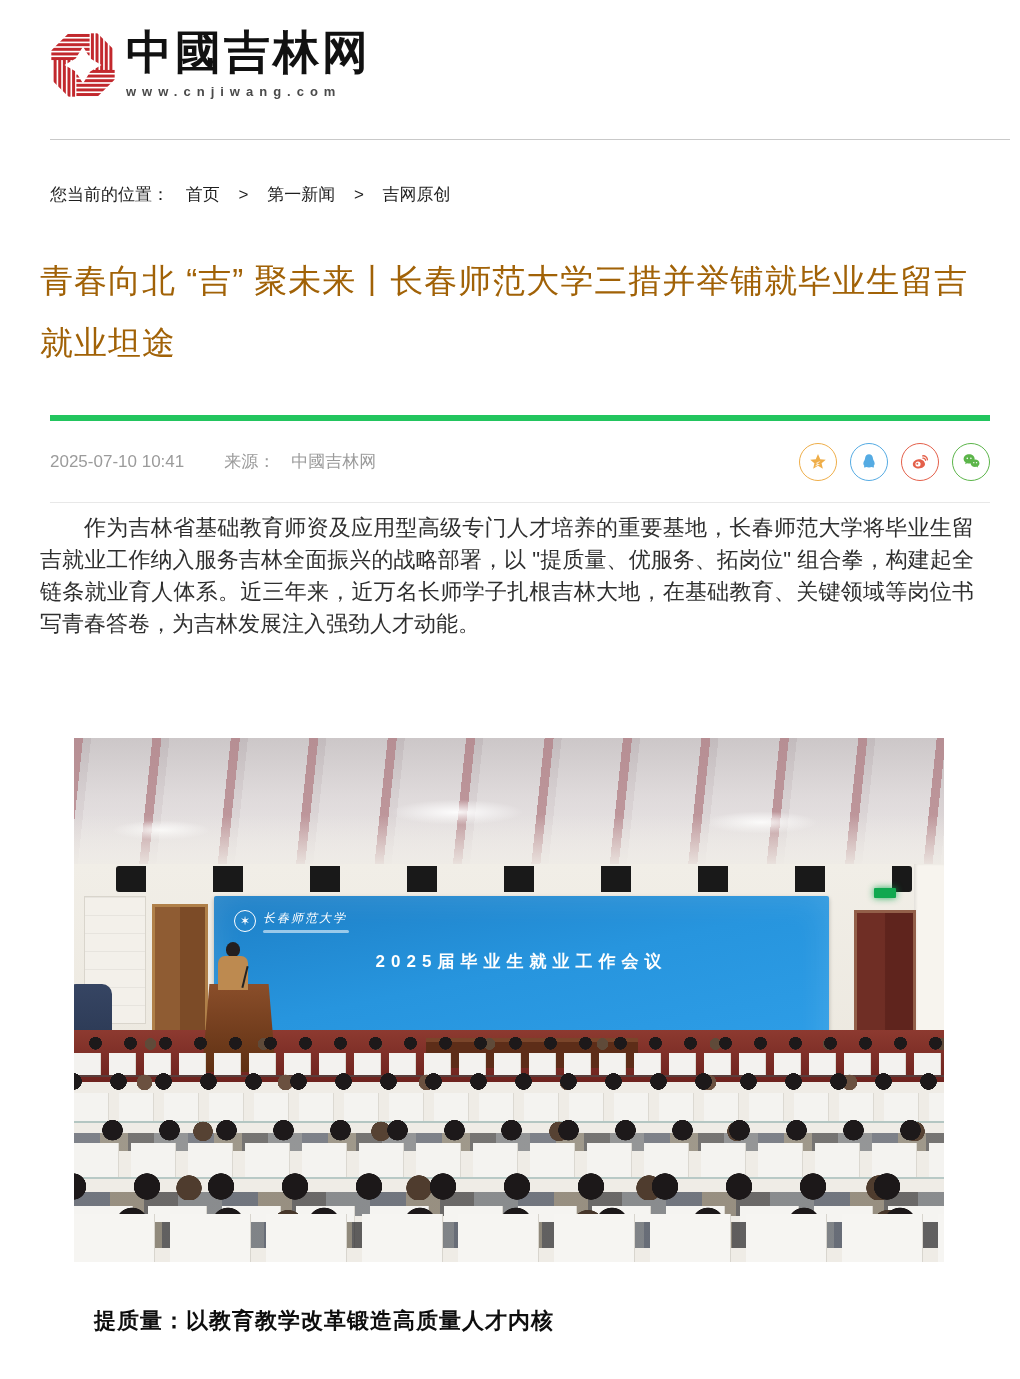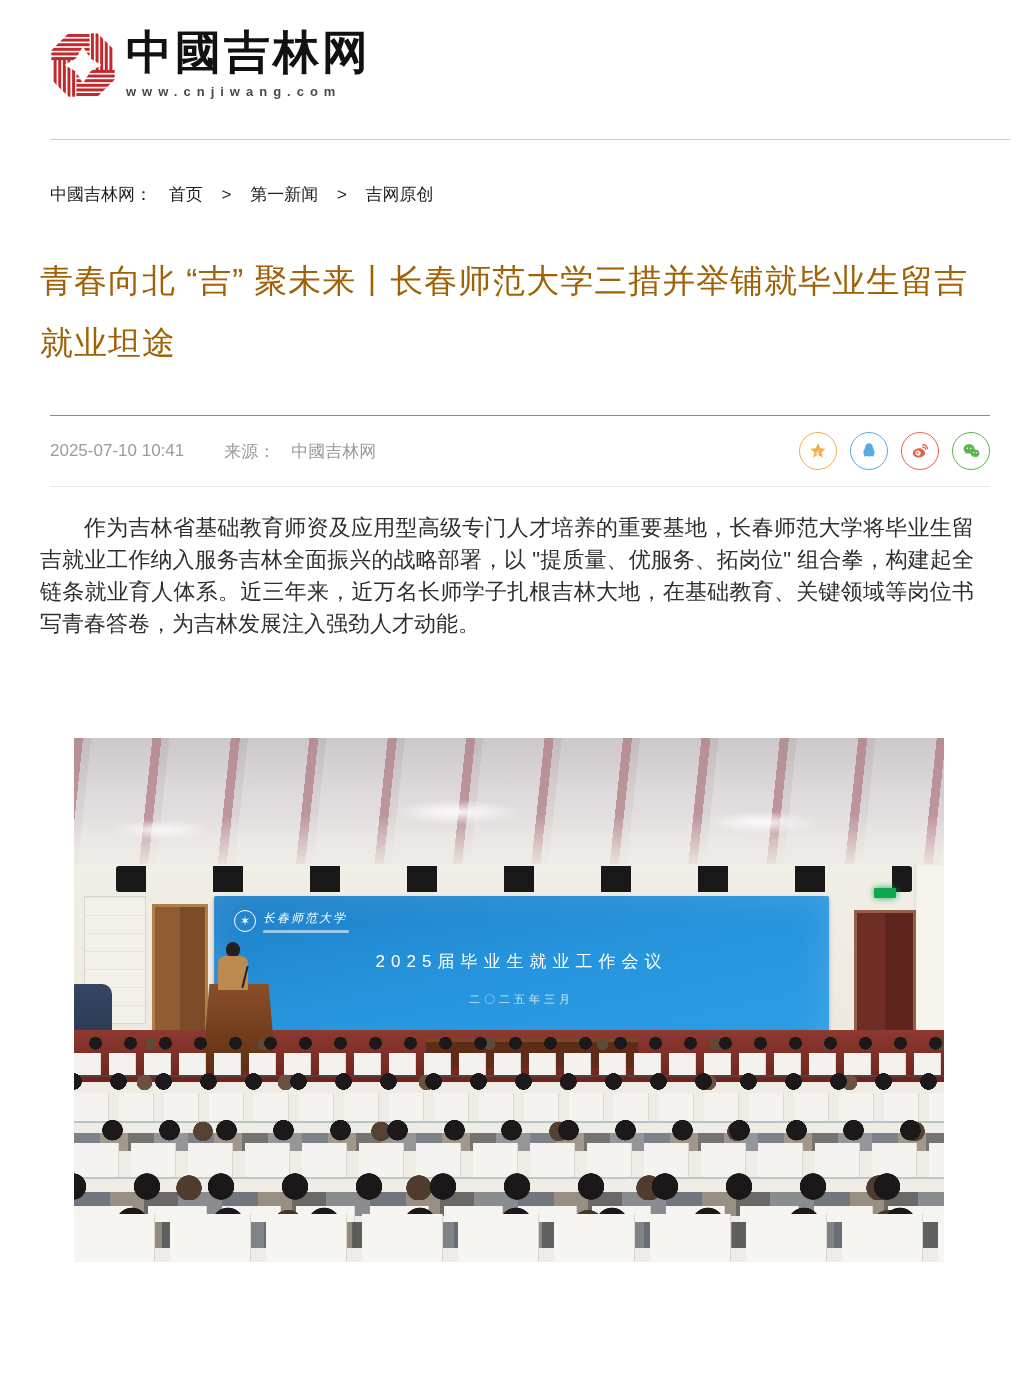--- a/index.html
+++ b/index.html
@@ -16,21 +16,21 @@
 
   
   .breadcrumb{position:absolute;left:50px;top:183px;font-size:17px;color:#1e1e1e;}
   .breadcrumb a{color:#1e1e1e;text-decoration:none;margin:0 12px;}
   .breadcrumb .sep{color:#1e1e1e;margin:0 2px;}
 
   
   .article-title{position:absolute;left:40px;top:250px;width:938px;margin:0;font-size:33px;line-height:62px;font-weight:400;color:#a16207;letter-spacing:1px;}
 
   
-  .meta-bar{position:absolute;left:50px;top:415px;width:940px;height:72px;border-top:1px solid #22c55e;border-bottom:1px solid #e8e8e8;display:flex;align-items:center;justify-content:space-between;box-sizing:border-box;}
+  .meta-bar{position:absolute;left:50px;top:415px;width:940px;height:88px;border-top:6px solid #22c55e;border-bottom:1px solid #e8e8e8;display:flex;align-items:center;justify-content:space-between;box-sizing:border-box;}
   .meta-left{font-size:17px;color:#9b9b9b;display:flex;align-items:center;}
   .meta-date{margin-right:40px;}
   .meta-source-label{margin-right:16px;}
   .share-group{display:flex;align-items:center;gap:13px;}
   .share-btn{width:38px;height:38px;border-radius:50%;border:1.5px solid currentColor;display:flex;align-items:center;justify-content:center;box-sizing:border-box;cursor:pointer;background:#fff;}
   .share-btn svg{display:block;}
   .c-qzone{color:#efae49;}
   .c-qq{color:#55abe3;}
   .c-weibo{color:#e4604a;}
   .c-wechat{color:#5cb54a;}
@@ -51,21 +51,21 @@
   .ph-wall{position:absolute;left:0;top:126px;width:100%;height:216px;background:linear-gradient(180deg,#f1eee7 0%,#ece8df 100%);}
   .ph-fixtures{position:absolute;left:42px;top:128px;width:796px;height:26px;
     background:repeating-linear-gradient(90deg,#191919 0 30px,rgba(0,0,0,0) 30px 97px);border-radius:3px;}
   .ph-screen{position:absolute;left:140px;top:158px;width:615px;height:176px;border-radius:2px;
     background:linear-gradient(168deg,#1d7fc6 0%,#2795de 45%,#2f9fe8 100%);
     box-shadow:inset 0 0 34px rgba(255,255,255,.14),0 2px 4px rgba(0,0,0,.25);}
   .screen-logo{position:absolute;left:20px;top:12px;display:flex;align-items:center;gap:7px;color:#fff;}
   .slogo-circle{width:22px;height:22px;border:1.5px solid #fff;border-radius:50%;display:flex;align-items:center;justify-content:center;font-size:12px;box-sizing:border-box;}
   .slogo-text{font-size:12px;letter-spacing:2px;font-family:Liberation Serif, serif;font-style:italic;}
   .slogo-sub{display:block;height:3px;width:86px;margin-top:3px;background:rgba(255,255,255,.55);border-radius:2px;}
-  .screen-title{position:absolute;left:0;top:54px;width:100%;text-align:center;color:#fff;font-size:17px;font-weight:normal;letter-spacing:6px;margin:0;}
+  .screen-title{position:absolute;left:0;top:54px;width:100%;text-align:center;color:#fff;font-size:17px;font-weight:bold;letter-spacing:6px;margin:0;}
   .screen-sub{position:absolute;left:0;top:96px;width:100%;text-align:center;color:rgba(255,255,255,.78);font-size:11px;letter-spacing:4px;margin:0;}
   .ph-cabinet{position:absolute;left:10px;top:158px;width:62px;height:128px;background:#f3f0ea;border:1px solid #d9d5cc;box-sizing:border-box;
     background-image:linear-gradient(180deg,rgba(0,0,0,.05) 1px,transparent 1px);background-size:100% 18px;}
   .ph-door-left{position:absolute;left:78px;top:166px;width:56px;height:142px;background:linear-gradient(90deg,#8f5c33 49%,#7c4b27 51%);border:3px solid #b08049;box-sizing:border-box;}
   .ph-door-right{position:absolute;left:780px;top:172px;width:62px;height:140px;background:linear-gradient(90deg,#6f2e25 49%,#5f241d 51%);border:3px solid #93604a;box-sizing:border-box;}
   .ph-exit{position:absolute;left:800px;top:150px;width:22px;height:10px;background:#10a84f;box-shadow:0 0 7px rgba(16,168,79,.9);border-radius:1px;}
   .ph-pillar{position:absolute;left:840px;top:126px;width:30px;height:216px;background:#f7f4ee;box-shadow:inset 2px 0 3px rgba(0,0,0,.08);}
   .ph-chair-left{position:absolute;left:-8px;top:246px;width:46px;height:88px;background:linear-gradient(180deg,#364563,#27344e);border-radius:10px 10px 4px 4px;}
   .ph-carpet{position:absolute;left:0;top:292px;width:100%;height:52px;background:linear-gradient(180deg,#8d3a30,#6e231e);}
   .ph-table{position:absolute;left:352px;top:300px;width:212px;height:30px;background:#5d2d18;border-top:4px solid #7a452a;box-sizing:border-box;}
@@ -157,21 +157,21 @@
       </g>
     </svg>
     <div class="logo-text-wrap">
       <div class="logo-title">中國吉林网</div>
       <div class="logo-url">www.cnjiwang.com</div>
     </div>
   </div>
   <div class="divider-top"></div>
 
   <div class="breadcrumb">
-    <span>中國吉林网：</span>
+    <span>您当前的位置：</span>
     <a href="#">首页</a>
     <span class="sep">&gt;</span>
     <a href="#">第一新闻</a>
     <span class="sep">&gt;</span>
     <a href="#">吉网原创</a>
   </div>
 
   <h1 class="article-title">青春向北 “吉” 聚未来丨长春师范大学三措并举铺就毕业生留吉就业坦途</h1>
 
   <div class="meta-bar">
@@ -227,21 +227,20 @@
     <div class="ph-exit"></div>
     <div class="ph-screen">
       <div class="screen-logo">
         <span class="slogo-circle">✶</span>
         <span>
           <span class="slogo-text">长春师范大学</span>
           <span class="slogo-sub"></span>
         </span>
       </div>
       <p class="screen-title">2025届毕业生就业工作会议</p>
-      <p class="screen-sub">二〇二五年三月</p>
     </div>
     <div class="ph-chair-left"></div>
     <div class="ph-carpet"></div>
     <div class="ph-table"></div>
     <div class="ph-podium"></div>
     <div class="ph-speaker-head"></div>
     <div class="ph-speaker-body"></div>
     <div class="ph-mic"></div>
     <div class="band b1">
         <div class="heads"></div>
@@ -261,14 +260,15 @@
         <div class="heads"></div>
         <div class="chairs"></div>
       </div>
     <div class="band b5">
         <div class="shoulders"></div>
         <div class="heads"></div>
         <div class="chairs"></div>
       </div>
   </div>
 
+  <h2 class="article-subheading">提质量：以教育教学改革锻造高质量人才内核</h2>
 
 </div>
 
 </body></html>

